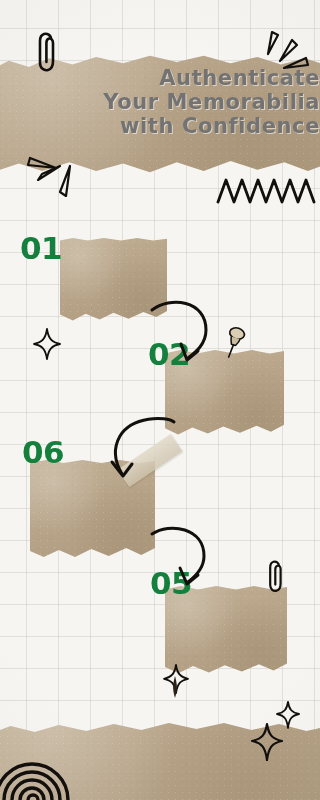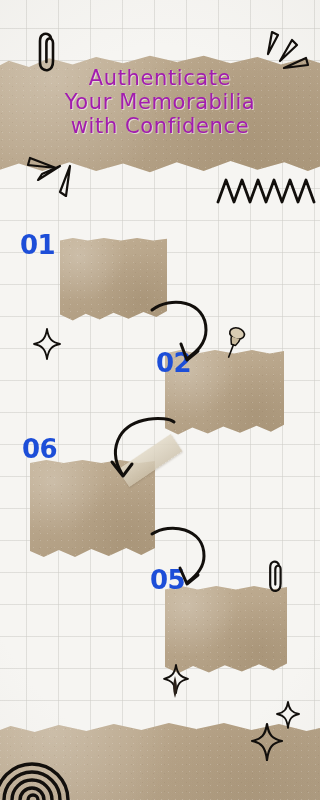--- a/index.html
+++ b/index.html
@@ -48,27 +48,27 @@
   #header-band{
     left:-8px;top:52px;width:336px;height:124px;
     clip-path:polygon(
       0% 14%, 5% 7%, 11% 12%, 17% 5%, 24% 10%, 31% 4%, 39% 9%, 47% 3%,
       55% 8%, 63% 3%, 71% 9%, 79% 4%, 86% 10%, 93% 5%, 100% 11%,
       100% 90%, 94% 96%, 87% 89%, 79% 95%, 71% 88%, 63% 96%, 55% 89%,
       47% 97%, 39% 90%, 31% 96%, 23% 89%, 15% 96%, 8% 90%, 0% 97%);
   }
   #header-title{
     position:absolute;left:0;right:0;top:66px;
-    text-align:center;
+    text-align:right;
     font-family:"DejaVu Sans",sans-serif;
-    font-weight:400;
+    font-weight:700;
     font-size:21px;
     line-height:24px;
     letter-spacing:.6px;
-    color:#a21caf;
+    color:#737373;
     text-shadow:1px 1px 0 rgba(255,255,255,.55);
     z-index:6;
     white-space:pre-line;
   }
 
   
   #footer-band{
     left:-10px;top:712px;width:344px;height:100px;
     clip-path:polygon(
       0% 22%, 6% 14%, 13% 20%, 20% 13%, 28% 19%, 36% 12%, 44% 18%,
@@ -113,27 +113,27 @@
       100% 86%, 89% 94%, 77% 87%, 63% 95%, 49% 88%, 36% 96%, 23% 89%,
       11% 97%, 0% 90%);
   }
   #note-04-text{ left:172px;top:594px;width:110px; }
 
   
   .step-num{
     position:absolute;
     font-family:"DejaVu Sans",sans-serif;
     font-weight:700;
-    font-size:26px;
+    font-size:31px;
     letter-spacing:-.5px;
-    color:#1d4ed8;
+    color:#15803d;
     z-index:7;
   }
   #num-01{ left:20px;top:230px; }
-  #num-02{ left:148px;top:348px;margin-left:8px; }
+  #num-02{ left:148px;top:336px; }
   #num-03{ left:22px;top:434px; }
   #num-04{ left:150px;top:565px; }
 
   
   #tape-03{
     position:absolute;left:118px;top:450px;width:64px;height:21px;
     background:linear-gradient(180deg,rgba(226,218,200,.86),rgba(205,194,172,.8));
     transform:rotate(-34deg);
     box-shadow:0 1px 2px rgba(90,75,55,.2);
     z-index:8;

